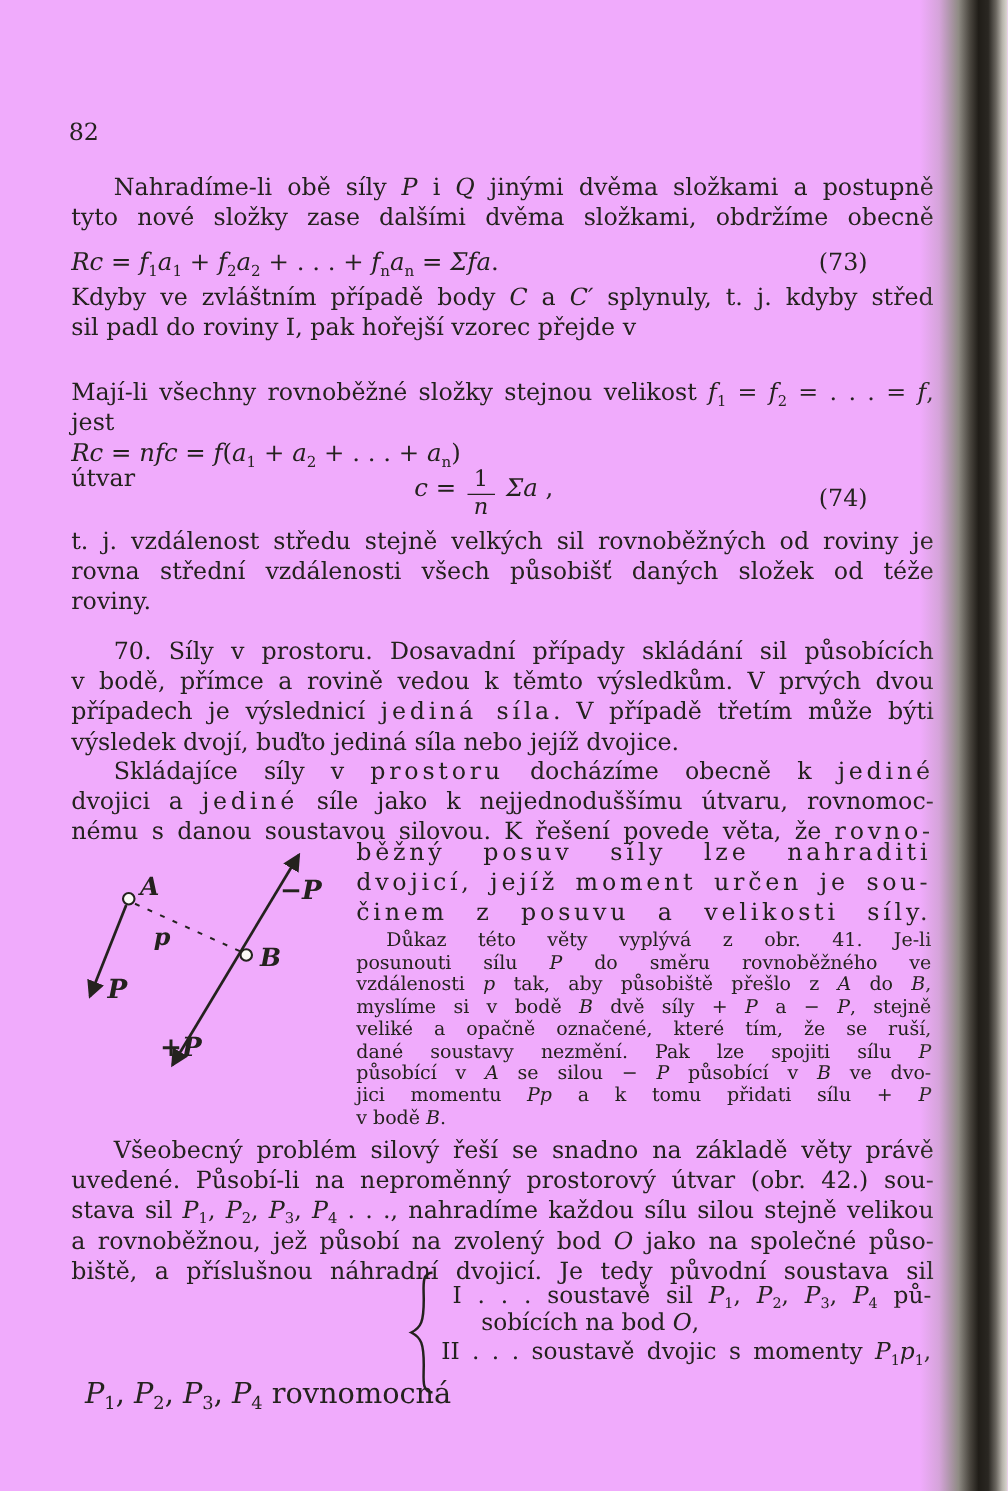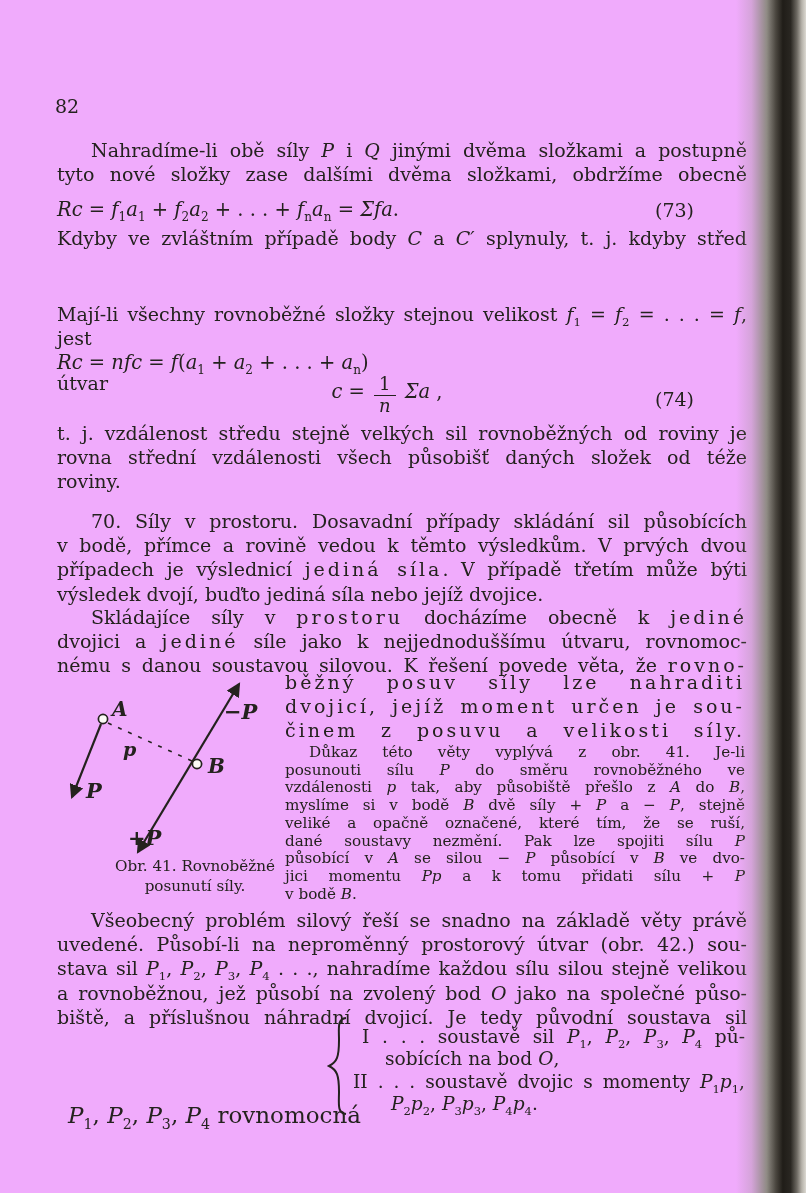--- a/index.html
+++ b/index.html
@@ -76,20 +76,21 @@
     <div class="line">tyto nové složky zase dalšími dvěma složkami, obdržíme obecně</div>
   </div>
 
   <div class="fx" style="top:197px">
     <span><i>Rc</i> = <i>f</i><sub>1</sub><i>a</i><sub>1</sub> + <i>f</i><sub>2</sub><i>a</i><sub>2</sub> + . . . + <i>f</i><sub>n</sub><i>a</i><sub>n</sub> = <i>Σfa</i>.</span>
     <span class="tag">(73)</span>
   </div>
 
   <div class="t" style="top:226px">
     <div class="line">Kdyby ve zvláštním případě body <i>C</i> a <i>C′</i> splynuly, t. j. kdyby střed</div>
+    <div class="line left">sil padl do roviny I, pak hořejší vzorec přejde v</div>
   </div>
 
 
   <div class="t" style="top:302px">
     <div class="line">Mají-li všechny rovnoběžné složky stejnou velikost <i>f</i><sub>1</sub> = <i>f</i><sub>2</sub> = . . . = <i>f</i>,</div>
     <div class="line left">jest</div>
   </div>
 
   <div class="fx" style="top:350px">
     <span><i>Rc</i> = <i>nfc</i> = <i>f</i>(<i>a</i><sub>1</sub> + <i>a</i><sub>2</sub> + . . . + <i>a</i><sub>n</sub>)</span>
@@ -155,24 +156,20 @@
       <circle cx="141" cy="106" r="4.6" fill="#fbfaf6" stroke="#24221e" stroke-width="1.7"></circle>
       <text x="56" y="58" font-size="20"><tspan>A</tspan></text>
       <text x="152" y="115" font-size="20"><tspan>B</tspan></text>
       <text x="67" y="98" font-size="19"><tspan>p</tspan></text>
       <text x="30" y="140" font-size="21"><tspan>P</tspan></text>
       <text x="168" y="61" font-size="21"><tspan>−P</tspan></text>
       <text x="72" y="187" font-size="21"><tspan>+P</tspan></text>
     </svg>
   </div>
 
-  <div class="figcap">
-    <div>Obr. 41. Rovnoběžné</div>
-    <div>posunutí síly.</div>
-  </div>
 
   <div class="t" style="top:908px">
     <div class="line ind">Všeobecný problém silový řeší se snadno na základě věty právě</div>
     <div class="line">uvedené. Působí-li na neproměnný prostorový útvar (obr. 42.) sou-</div>
     <div class="line">stava sil <i>P</i><sub>1</sub>, <i>P</i><sub>2</sub>, <i>P</i><sub>3</sub>, <i>P</i><sub>4</sub> . . ., nahradíme každou sílu silou stejně velikou</div>
     <div class="line">a rovnoběžnou, jež působí na zvolený bod <i>O</i> jako na společné půso-</div>
     <div class="line">biště, a příslušnou náhradní dvojicí. Je tedy původní soustava sil</div>
   </div>
 
   <div class="equivL"><i>P</i><sub>1</sub>, <i>P</i><sub>2</sub>, <i>P</i><sub>3</sub>, <i>P</i><sub>4</sub> rovnomocná</div>
@@ -180,18 +177,17 @@
   <div class="bracewrap">
     <svg width="26" height="100" viewBox="0 0 26 100">
       <path d="M22,2 C13,3 15,12 15,24 C15,41 13,46 5,50 C13,54 15,59 15,76 C15,88 13,97 22,98" fill="none" stroke="#24221e" stroke-width="2"></path>
     </svg>
   </div>
 
   <div class="equivR">
     <div class="line l1">I . . . soustavě sil <i>P</i><sub>1</sub>, <i>P</i><sub>2</sub>, <i>P</i><sub>3</sub>, <i>P</i><sub>4</sub> pů-</div>
     <div class="line l2">sobících na bod <i>O</i>,</div>
     <div class="line">II . . . soustavě dvojic s momenty <i>P</i><sub>1</sub><i>p</i><sub>1</sub>,</div>
-    <div class="line l4"><i>P</i><sub>2</sub><i>p</i><sub>2</sub>, <i>P</i><sub>3</sub><i>p</i><sub>3</sub>, <i>P</i><sub>4</sub><i>p</i><sub>4</sub>.</div>
   </div>
 
   <div class="binding"></div>
 
 </div>
 
 </body></html>

